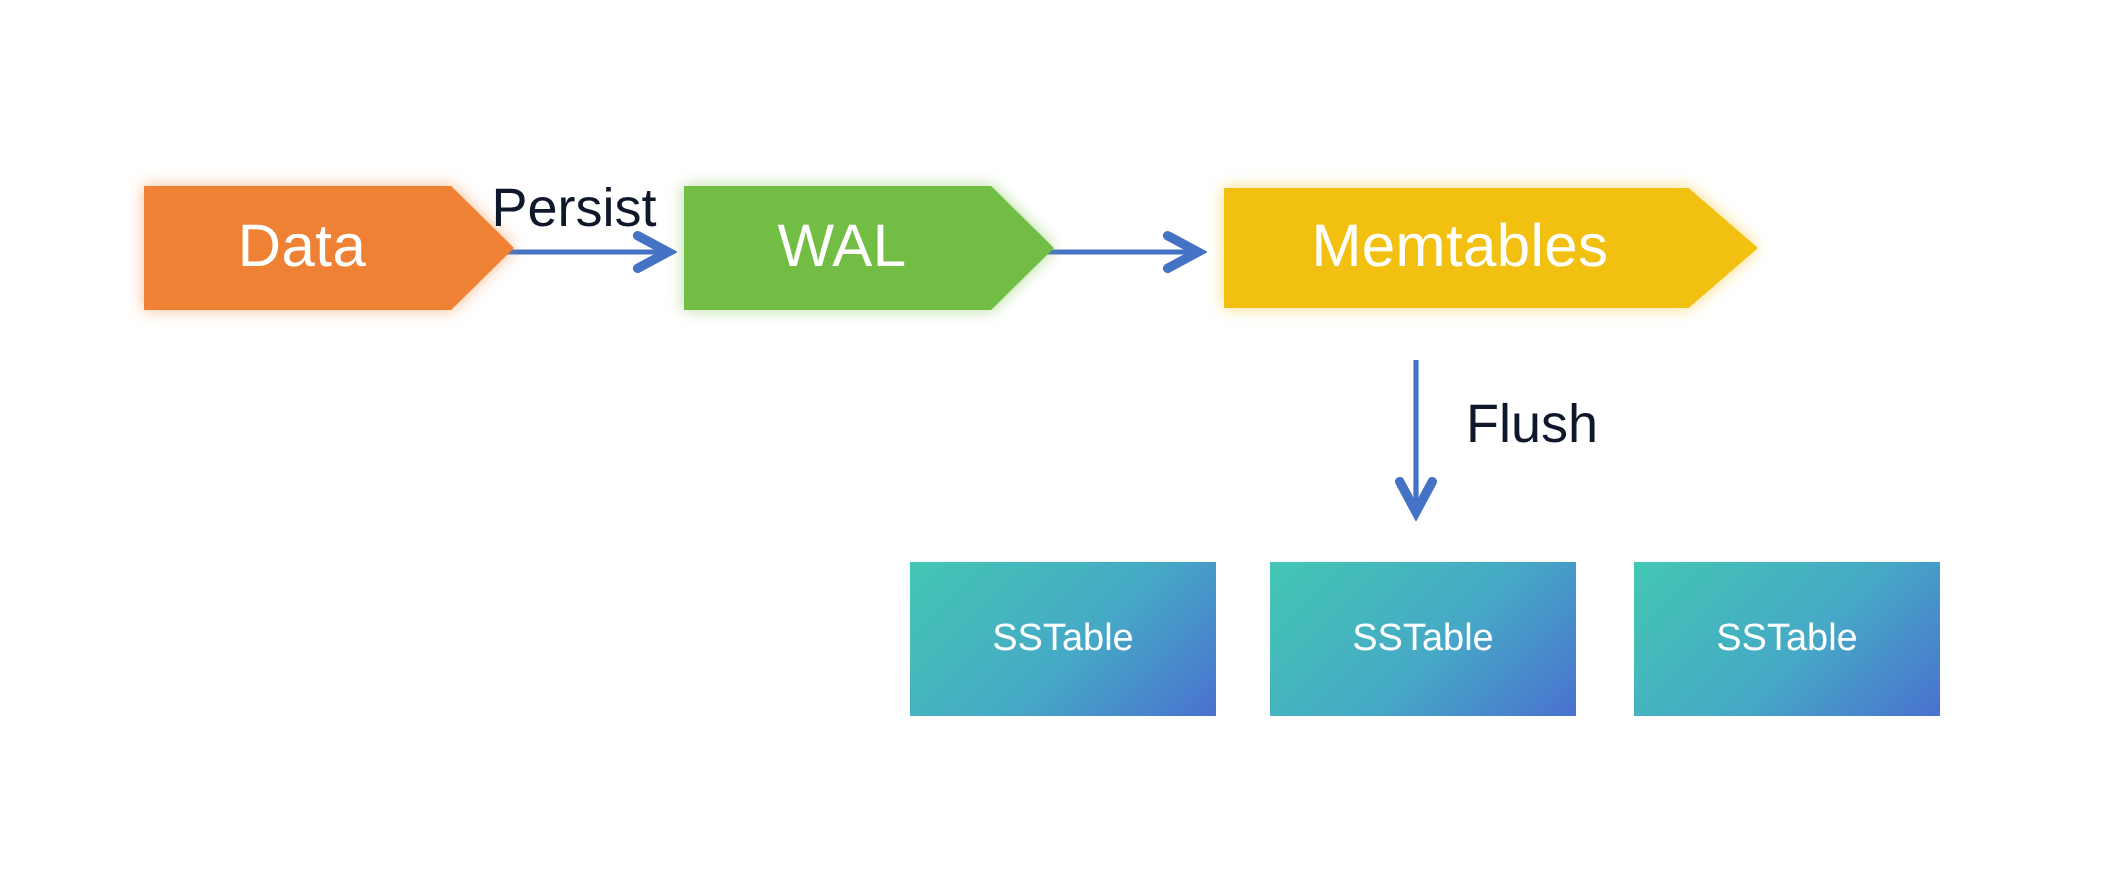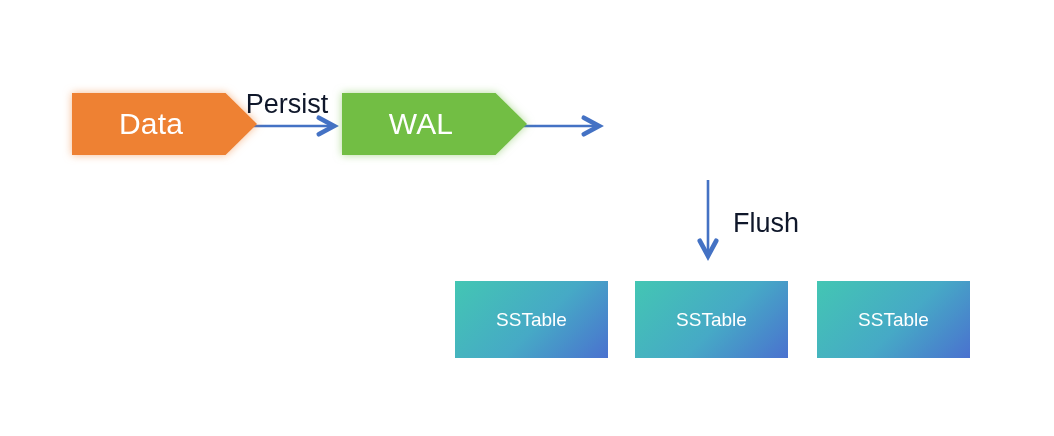--- a/index.html
+++ b/index.html
@@ -70,21 +70,21 @@
   
   .edge-label {
     position: absolute;
     color: #0f172a;
     font-size: 27px;
     line-height: 30px;
     white-space: nowrap;
   }
   .label-persist { left: 227px; top: 89px; width: 120px; text-align: center; }
   .label-apply   { left: 484px; top: 89px; width: 120px; text-align: center; }
-  .label-flush   { left: 733px; top: 208px; }
+  .label-flush   { left: 733px; top: 197px; }
   
   .arrows {
     position: absolute;
     left: 0; top: 0;
     width: 1054px;
     height: 436px;
     pointer-events: none;
   }
 </style>
 </head>
@@ -108,20 +108,25 @@
       <span>Data</span>
     </div>
   </div>
 
   <div class="shape-wrap wrap-wal">
     <div class="pentagon pent-wal">
       <span>WAL</span>
     </div>
   </div>
 
+  <div class="shape-wrap wrap-memtables">
+    <div class="pentagon pent-memtables">
+      <span>Memtables</span>
+    </div>
+  </div>
 
   <div class="edge-label label-persist">Persist</div>
   <div class="edge-label label-flush">Flush</div>
 
   <div class="sstable sstable-1">
     <span>SSTable</span>
   </div>
   <div class="sstable sstable-2">
     <span>SSTable</span>
   </div>

